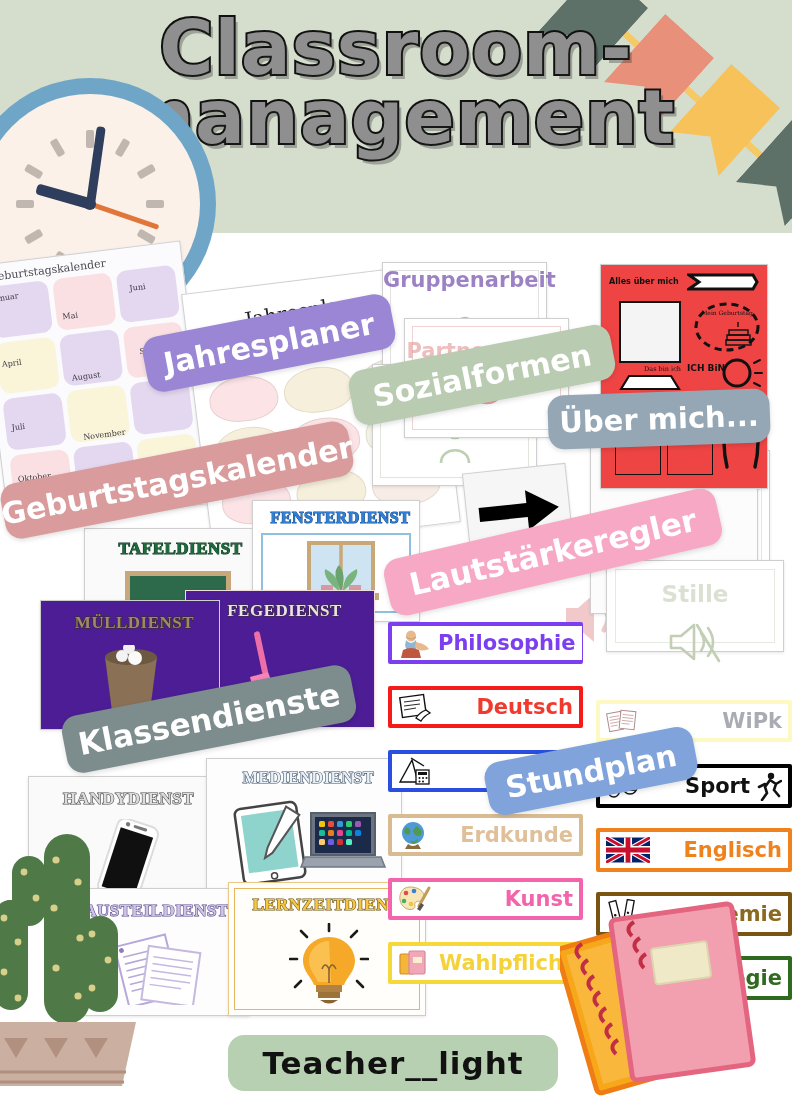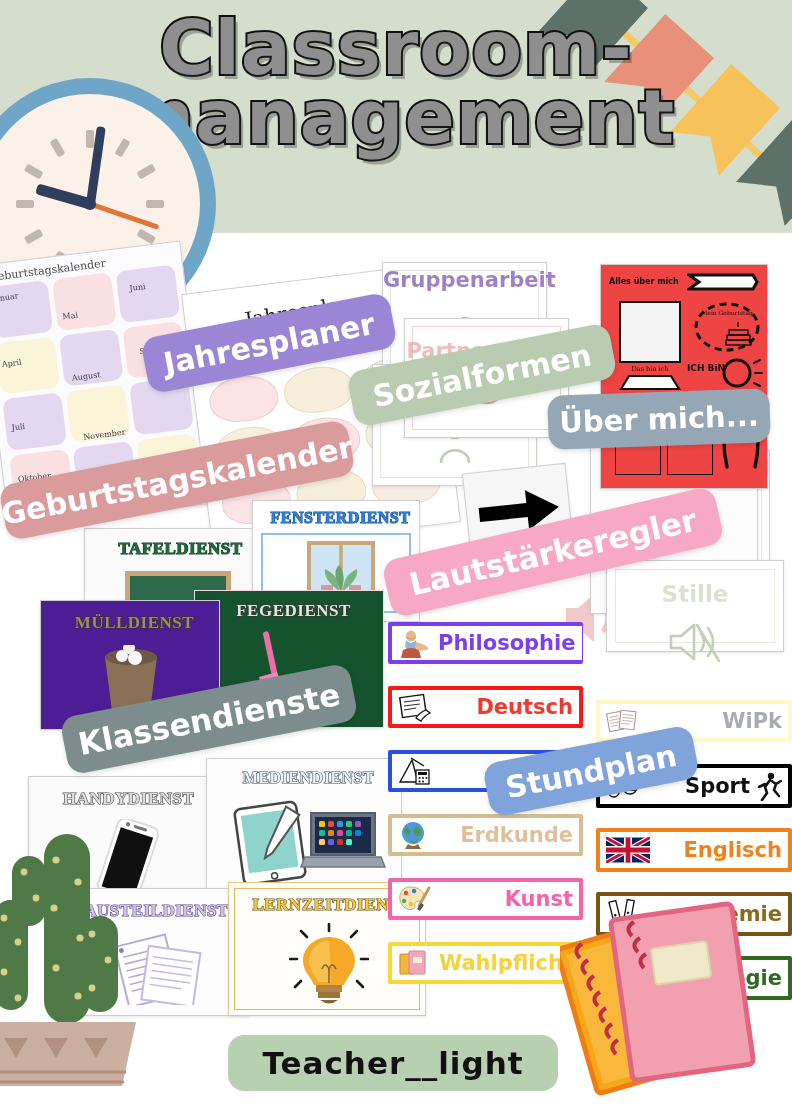--- a/index.html
+++ b/index.html
@@ -262,21 +262,21 @@
     <path d="M44 18 q8 12 0 24" fill="none" stroke="#f2c9cb" stroke-width="5" stroke-linecap="round"></path>
   </svg>
 
   <div class="card" style="left:600px; top:264px; width:168px; height:225px; z-index:15; background:#ef4444;">
     <div style="position:absolute;left:8px;top:12px;font-family:'DejaVu Sans',sans-serif;font-weight:bold;font-size:8px;color:#111;">Alles über mich</div>
     <svg style="position:absolute;left:86px;top:6px;" width="72" height="22" viewBox="0 0 72 22">
       <path d="M2 4 L12 11 L2 18 L66 18 L70 11 L66 4 Z" fill="#fff" stroke="#111" stroke-width="3"></path>
     </svg>
 
     <div style="position:absolute;left:18px;top:36px;width:62px;height:62px;border:2.4px solid #111;background:#f4f4f4;"></div>
-    <div style="position:absolute;left:18px;top:100px;width:62px;text-align:center;font-family:'DejaVu Serif',serif;font-size:6.5px;color:#111;">Das bin ich</div>
+    <div style="position:absolute;left:18px;top:100px;width:62px;text-align:right;font-family:'DejaVu Serif',serif;font-size:6.5px;color:#111;">Das bin ich</div>
     <svg style="position:absolute;left:18px;top:108px;" width="62" height="18" viewBox="0 0 62 18">
       <path d="M2 16 L10 3 L52 3 L60 16 Z" fill="#fff" stroke="#111" stroke-width="2.2"></path>
     </svg>
 
     <svg style="position:absolute;left:92px;top:36px;" width="68" height="52" viewBox="0 0 68 52">
       <ellipse cx="34" cy="26" rx="31" ry="23" fill="none" stroke="#111" stroke-width="3" stroke-dasharray="7 5"></ellipse>
     </svg>
     <div style="position:absolute;left:96px;top:44px;width:60px;text-align:center;font-family:'DejaVu Serif',serif;font-size:6px;color:#111;">Mein Geburtstag</div>
     <svg style="position:absolute;left:124px;top:56px;" width="28" height="26" viewBox="0 0 28 26">
       <path d="M13 1 v5" stroke="#111" stroke-width="1.4"></path>
@@ -330,21 +330,21 @@
     <div class="dienst-title outline-brown" style="position:absolute;left:0;top:12px;width:100%;text-align:center;">MÜLLDIENST</div>
     <svg style="position:absolute;left:54px;top:44px;" width="72" height="76" viewBox="0 0 72 76">
       <path d="M10 12 L18 74 H54 L62 12 Z" fill="#8a7054"></path>
       <ellipse cx="36" cy="12" rx="26" ry="8" fill="#6d5842"></ellipse>
       <circle cx="27" cy="11" r="6" fill="#f3f3f3"></circle>
       <circle cx="40" cy="13" r="7" fill="#fafafa"></circle>
       <circle cx="34" cy="3" r="6" fill="#f0f0f0"></circle>
     </svg>
   </div>
 
-  <div class="card" style="left:194px; top:590px; width:190px; height:138px; z-index:17; background:#14532d; border-color:#f0dede;">
+  <div class="card" style="left:185px; top:590px; width:190px; height:138px; z-index:17; background:#4c1d95; border-color:#f0dede;">
     <div class="dienst-title outline-pinkb" style="position:absolute;left:0;top:10px;width:100%;text-align:center;">FEGEDIENST</div>
     <svg style="position:absolute;left:48px;top:38px;" width="100" height="84" viewBox="0 0 100 84">
       <rect x="24" y="2" width="6" height="44" rx="3" fill="#ee6fa8" transform="rotate(-12 27 24)"></rect>
       <path d="M16 48 l18 -5 l6 16 l-20 5 Z" fill="#f584b8"></path>
       <path d="M52 52 q20 -12 34 0 q-6 18 -24 18 q-12 -2 -10 -18 Z" fill="#f06ba6"></path>
       <path d="M84 50 q10 -6 12 2" stroke="#f06ba6" stroke-width="5" fill="none" stroke-linecap="round"></path>
     </svg>
   </div>
 
   <div class="card" style="left:28px; top:776px; width:192px; height:132px; z-index:19; background:#fafafa;">

